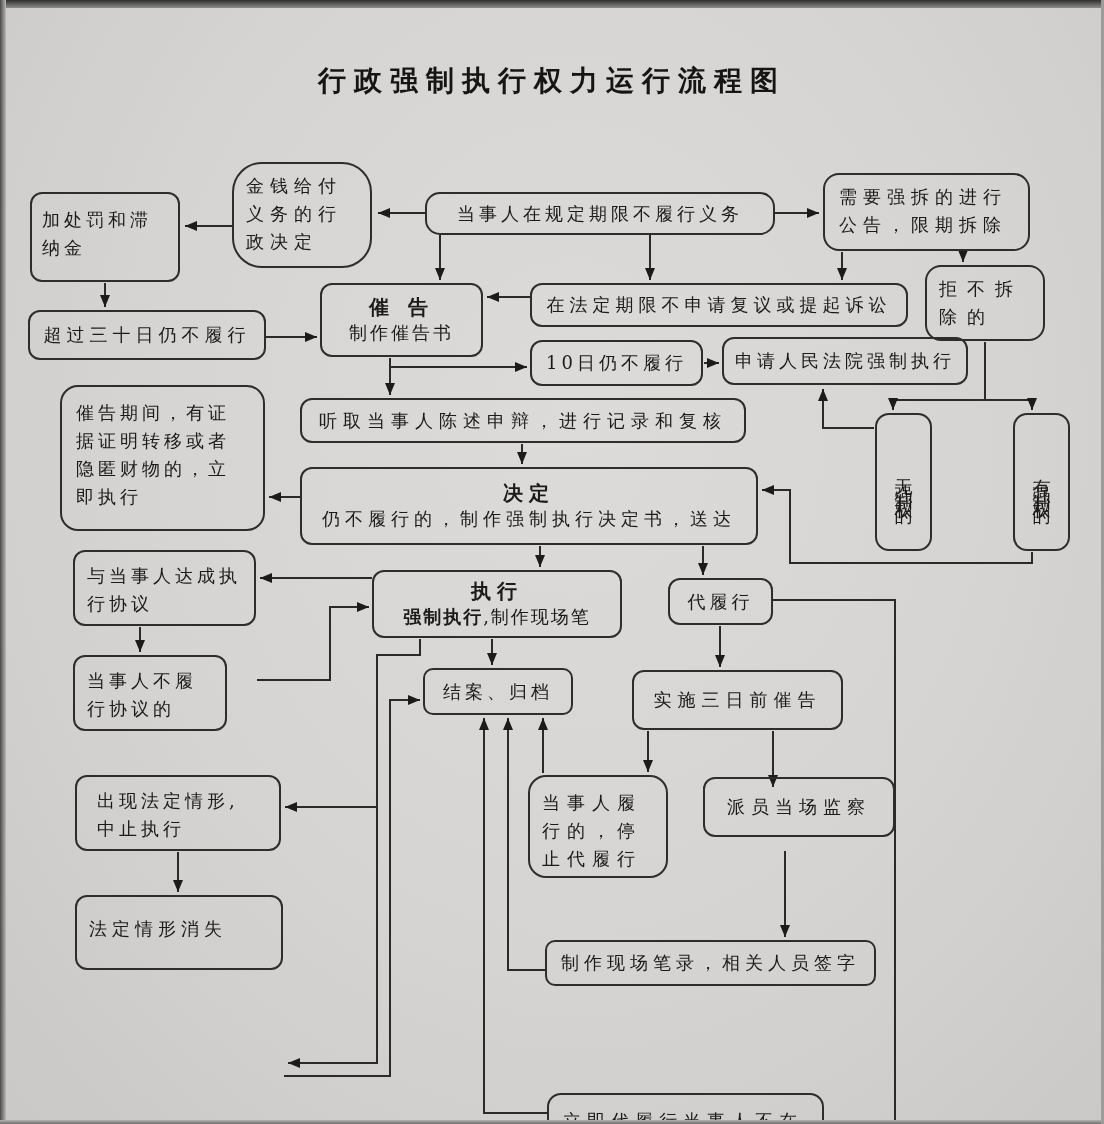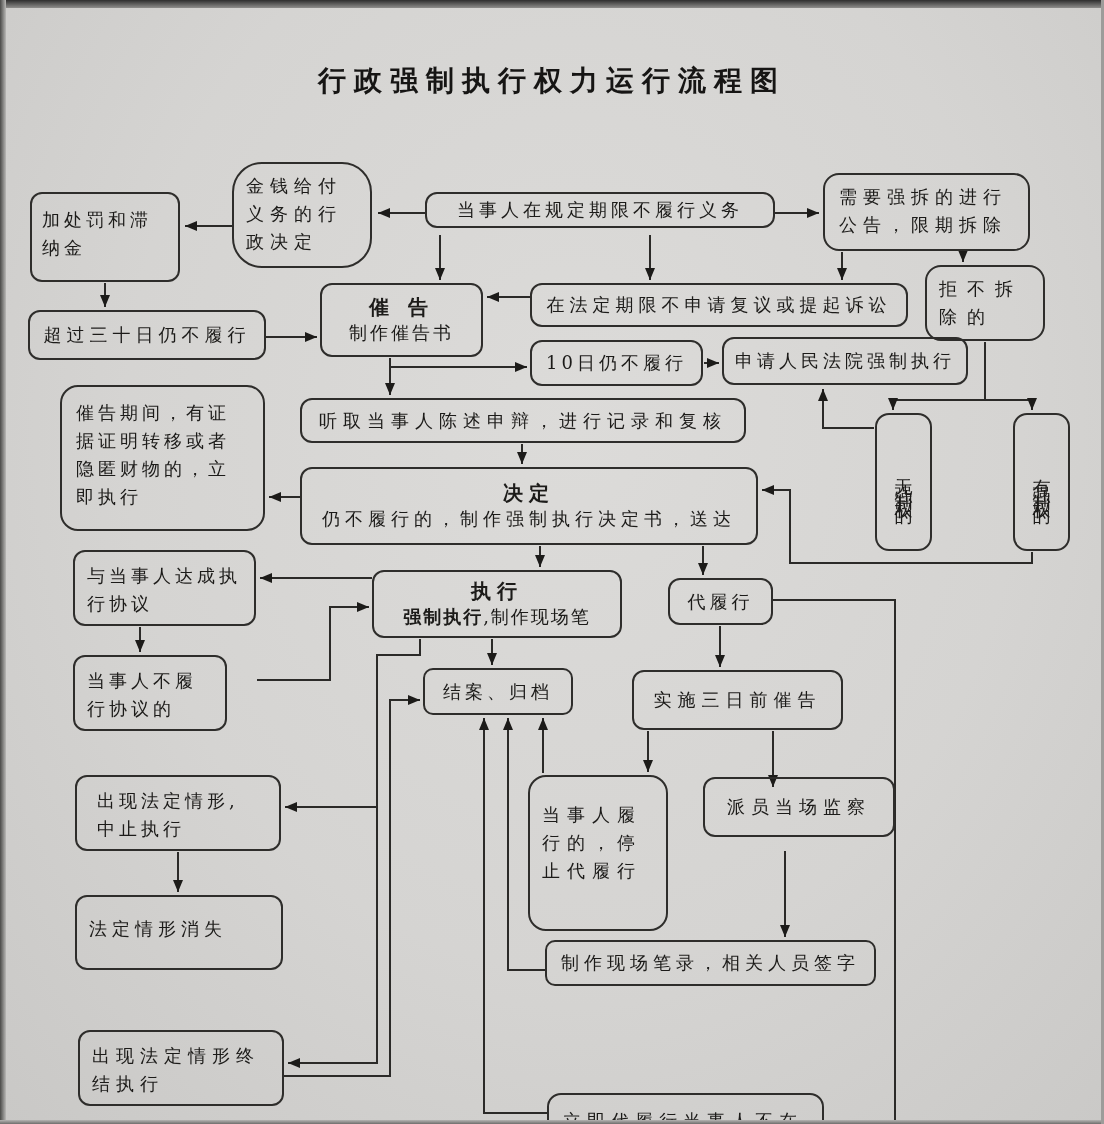--- a/index.html
+++ b/index.html
@@ -73,21 +73,21 @@
     <path d="M720,626 V667" marker-end="url(#ah)"></path>
     <path d="M648,731 V772" marker-end="url(#ah)"></path>
     <path d="M773,731 V787" marker-end="url(#ah)"></path>
     <path d="M543,773 V718" marker-end="url(#ah)"></path>
     <path d="M785,851 V937" marker-end="url(#ah)"></path>
     <path d="M545,970 H508 V718" marker-end="url(#ah)"></path>
     <path d="M547,1113 H484 V718" marker-end="url(#ah)"></path>
     <path d="M773,600 H895 V1124"></path>
   </svg>
 
-  <div class="node c" style="left:425px;top:192px;width:350px;height:36px;">当事人在规定期限不履行义务</div>
+  <div class="node c" style="left:425px;top:192px;width:350px;height:43px;border-radius:15px;">当事人在规定期限不履行义务</div>
 
   <div class="node" style="left:232px;top:162px;width:140px;height:106px;border-radius:30px;letter-spacing:6px;padding:8px 12px;">金钱给付义务的行政决定</div>
 
   <div class="node" style="left:30px;top:192px;width:150px;height:90px;padding:12px 10px;">加处罚和滞纳金</div>
 
   <div class="node" style="left:823px;top:173px;width:207px;height:78px;letter-spacing:6px;padding:8px 14px;border-radius:16px;">需要强拆的进行公告，限期拆除</div>
 
   <div class="node c" style="left:28px;top:310px;width:238px;height:50px;letter-spacing:5px;">超过三十日仍不履行</div>
 
   <div class="node col" style="left:320px;top:283px;width:163px;height:74px;">
@@ -126,29 +126,28 @@
   <div class="node c" style="left:668px;top:578px;width:105px;height:47px;">代履行</div>
 
   <div class="node" style="left:73px;top:655px;width:154px;height:76px;padding:10px 12px;">当事人不履行协议的</div>
 
   <div class="node c" style="left:423px;top:668px;width:150px;height:47px;border-radius:10px;">结案、归档</div>
 
   <div class="node c" style="left:632px;top:670px;width:211px;height:60px;letter-spacing:6px;">实施三日前催告</div>
 
   <div class="node" style="left:75px;top:775px;width:206px;height:76px;padding:10px 20px;">出现法定情形,中止执行</div>
 
-  <div class="node" style="left:528px;top:775px;width:140px;height:156px;border-radius:18px;letter-spacing:7px;padding:24px 12px;">当事人履行的，停止代履行</div>
+  <div class="node" style="left:528px;top:775px;width:140px;height:103px;border-radius:18px;letter-spacing:7px;padding:12px 12px;">当事人履行的，停止代履行</div>
 
   <div class="node c" style="left:703px;top:753px;width:192px;height:60px;letter-spacing:6px;margin-top:24px;">派员当场监察</div>
 
   <div class="node" style="left:75px;top:895px;width:208px;height:75px;padding:18px 12px;letter-spacing:5px;">法定情形消失</div>
 
   <div class="node c" style="left:545px;top:940px;width:331px;height:46px;letter-spacing:5px;border-radius:10px;">制作现场笔录，相关人员签字</div>
 
-  <div class="node" style="left:78px;top:1030px;width:206px;height:76px;padding:10px 12px;letter-spacing:6px;">出现法定情形终结执行</div>
 
   <div class="node" style="left:547px;top:1093px;width:277px;height:60px;padding:12px 14px;letter-spacing:6px;border-radius:14px;">立即代履行当事人不在</div>
 
   <div class="edge-strip" id="strip-top"></div>
   <div class="edge-strip" id="strip-left"></div>
   <div class="edge-strip" id="strip-bottom"></div>
   <div class="edge-strip" id="strip-right"></div>
 </div>
 
 </body></html>

